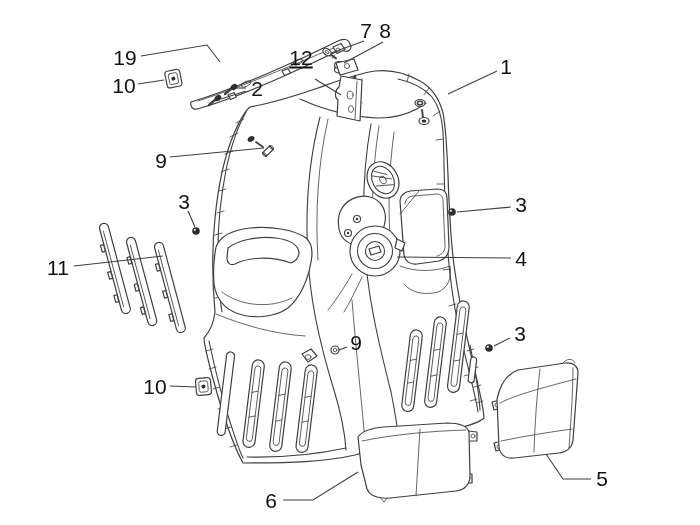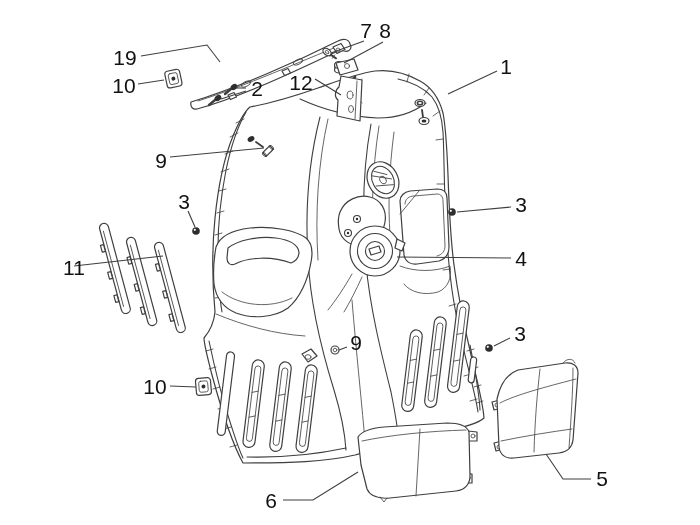--- a/index.html
+++ b/index.html
@@ -281,27 +281,27 @@
       <polyline points="347,347 339,350"></polyline>
       <polyline points="170,386 196,387"></polyline>
       <polyline points="283,500 313,500 358,472"></polyline>
       <polyline points="591,479 563,479 546,454"></polyline>
     </svg>
 
   <div>
       <div class="callout" style="left: 125px; top: 57px;">19</div>
       <div class="callout" style="left: 124px; top: 85px;">10</div>
       <div class="callout" style="left: 257px; top: 88px;">2</div>
-      <div class="callout" style="left: 301px; top: 82px;">12</div>
+      <div class="callout" style="left: 301px; top: 57px; text-decoration: underline;">12</div>
       <div class="callout" style="left: 366px; top: 30px;">7</div>
       <div class="callout" style="left: 385px; top: 30px;">8</div>
       <div class="callout" style="left: 506px; top: 66px;">1</div>
       <div class="callout" style="left: 161px; top: 160px;">9</div>
       <div class="callout" style="left: 184px; top: 201px;">3</div>
-      <div class="callout" style="left: 74px; top: 267px; text-align: right;">11</div>
+      <div class="callout" style="left: 58px; top: 267px; text-align: right;">11</div>
       <div class="callout" style="left: 521px; top: 204px;">3</div>
       <div class="callout" style="left: 521px; top: 258px;">4</div>
       <div class="callout" style="left: 520px; top: 333px;">3</div>
       <div class="callout" style="left: 356px; top: 342px;">9</div>
       <div class="callout" style="left: 155px; top: 386px;">10</div>
       <div class="callout" style="left: 271px; top: 500px;">6</div>
       <div class="callout" style="left: 602px; top: 478px;">5</div>
     </div>
 </div>
 

